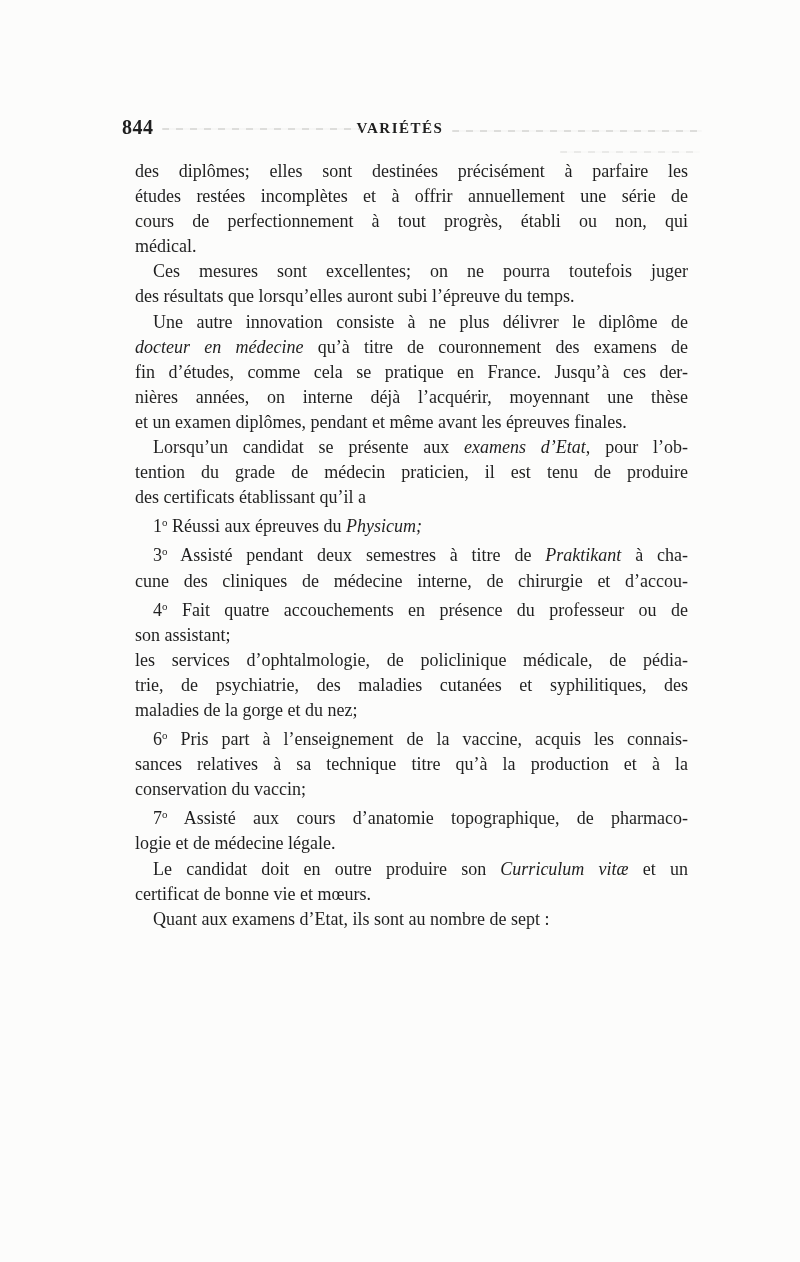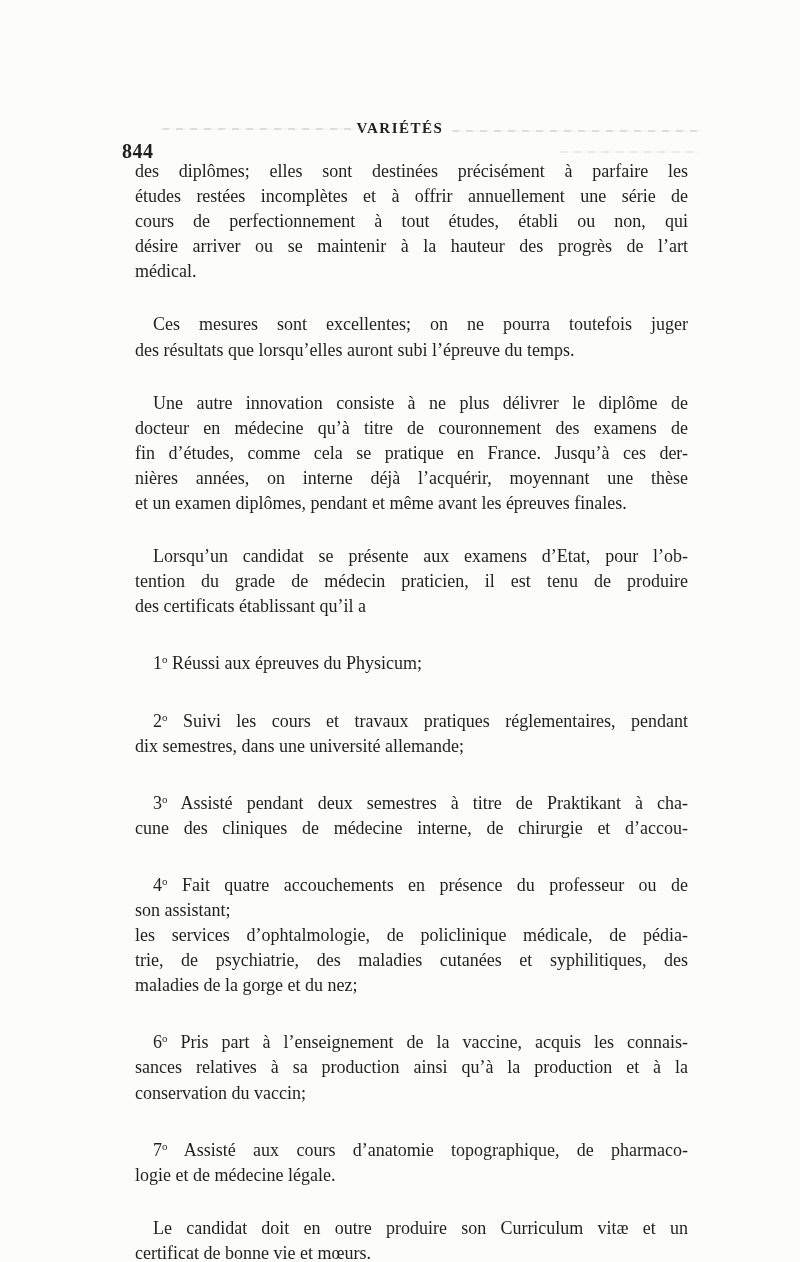--- a/index.html
+++ b/index.html
@@ -15,21 +15,20 @@
 
   .page-header {
     position: absolute;
     left: 120px; right: 120px; top: 116px;
     height: 26px;
   }
   .page-number {
     position: absolute; left: 2px; top: 0;
     font-size: 20px; font-weight: bold;
     letter-spacing: 0.5px;
-    margin-top: 24px;
   }
   .running-title {
     position: absolute; left: 0; right: 0; top: 4px;
     text-align: center;
     font-size: 15px; font-weight: bold;
     letter-spacing: 1.5px;
   }
 
   .scan-streak {
     position: absolute; height: 2px;
@@ -47,44 +46,43 @@
     width: 553px;
   }
   .line {
     font-size: 18px;
     line-height: 25.1px;
     text-align: justify;
     text-align-last: justify;
     white-space: normal;
   }
   .line.last { text-align-last: left; }
-  .line.indent { text-indent: 18px; margin-top: 28px; }
-  .it { }
+  .line.indent { text-indent: 18px; }
+  .it { font-style: italic; }
   .sup { font-size: 11px; vertical-align: 6px; letter-spacing: 0; }
 </style>
 </head>
 <body style="background: rgb(252, 252, 251); color: rgb(31, 31, 31);">
 
 <div class="page">
 
   <div class="page-header">
     <span class="page-number">844</span>
     <span class="running-title">VARIÉTÉS</span>
   </div>
 
   <div class="scan-streak streak-a"></div>
   <div class="scan-streak streak-b"></div>
   <div class="scan-streak streak-c"></div>
 
   <div class="body-text">
       <div>
         <div class="line"><span>des diplômes; elles sont destinées précisément à parfaire les</span></div>
         <div class="line"><span>études restées incomplètes et à offrir annuellement une série de</span></div>
-        <div class="line"><span>cours de perfectionnement à tout études, établi ou non, qui</span></div>
-        <div class="line"><span>désire arriver ou se maintenir à la hauteur des progrès de l’art</span></div>
+        <div class="line"><span>cours de perfectionnement à tout progrès, établi ou non, qui</span></div>
         <div class="line last"><span>médical.</span></div>
       </div>
       <div>
         <div class="line indent"><span>Ces mesures sont excellentes; on ne pourra toutefois juger</span></div>
         <div class="line last"><span>des résultats que lorsqu’elles auront subi l’épreuve du temps.</span></div>
       </div>
       <div>
         <div class="line indent"><span>Une autre innovation consiste à ne plus délivrer le diplôme de</span></div>
         <div class="line"><span class="it">docteur en médecine</span><span> qu’à titre de couronnement des examens de</span></div>
         <div class="line"><span>fin d’études, comme cela se pratique en France. Jusqu’à ces der-</span></div>
@@ -93,39 +91,35 @@
       </div>
       <div>
         <div class="line indent"><span>Lorsqu’un candidat se présente aux </span><span class="it">examens d’Etat</span><span>, pour l’ob-</span></div>
         <div class="line"><span>tention du grade de médecin praticien, il est tenu de produire</span></div>
         <div class="line last"><span>des certificats établissant qu’il a</span></div>
       </div>
       <div>
         <div class="line last indent"><span>1</span><span class="sup">o</span><span> Réussi aux épreuves du </span><span class="it">Physicum;</span></div>
       </div>
       <div>
-        <div class="line indent"><span>2</span><span class="sup">o</span><span> Suivi les cours et travaux pratiques réglementaires, pendant</span></div>
-        <div class="line last"><span>dix semestres, dans une université allemande;</span></div>
-      </div>
-      <div>
         <div class="line indent"><span>3</span><span class="sup">o</span><span> Assisté pendant deux semestres à titre de </span><span class="it">Praktikant</span><span> à cha-</span></div>
         <div class="line"><span>cune des cliniques de médecine interne, de chirurgie et d’accou-</span></div>
       </div>
       <div>
         <div class="line indent"><span>4</span><span class="sup">o</span><span> Fait quatre accouchements en présence du professeur ou de</span></div>
         <div class="line last"><span>son assistant;</span></div>
       </div>
       <div>
         <div class="line"><span>les services d’ophtalmologie, de policlinique médicale, de pédia-</span></div>
         <div class="line"><span>trie, de psychiatrie, des maladies cutanées et syphilitiques, des</span></div>
         <div class="line last"><span>maladies de la gorge et du nez;</span></div>
       </div>
       <div>
         <div class="line indent"><span>6</span><span class="sup">o</span><span> Pris part à l’enseignement de la vaccine, acquis les connais-</span></div>
-        <div class="line"><span>sances relatives à sa production ainsi qu’à la production et à la</span></div>
+        <div class="line"><span>sances relatives à sa technique titre qu’à la production et à la</span></div>
         <div class="line last"><span>conservation du vaccin;</span></div>
       </div>
       <div>
         <div class="line indent"><span>7</span><span class="sup">o</span><span> Assisté aux cours d’anatomie topographique, de pharmaco-</span></div>
         <div class="line last"><span>logie et de médecine légale.</span></div>
       </div>
       <div>
         <div class="line indent"><span>Le candidat doit en outre produire son </span><span class="it">Curriculum vitæ</span><span> et un</span></div>
         <div class="line last"><span>certificat de bonne vie et mœurs.</span></div>
       </div>

